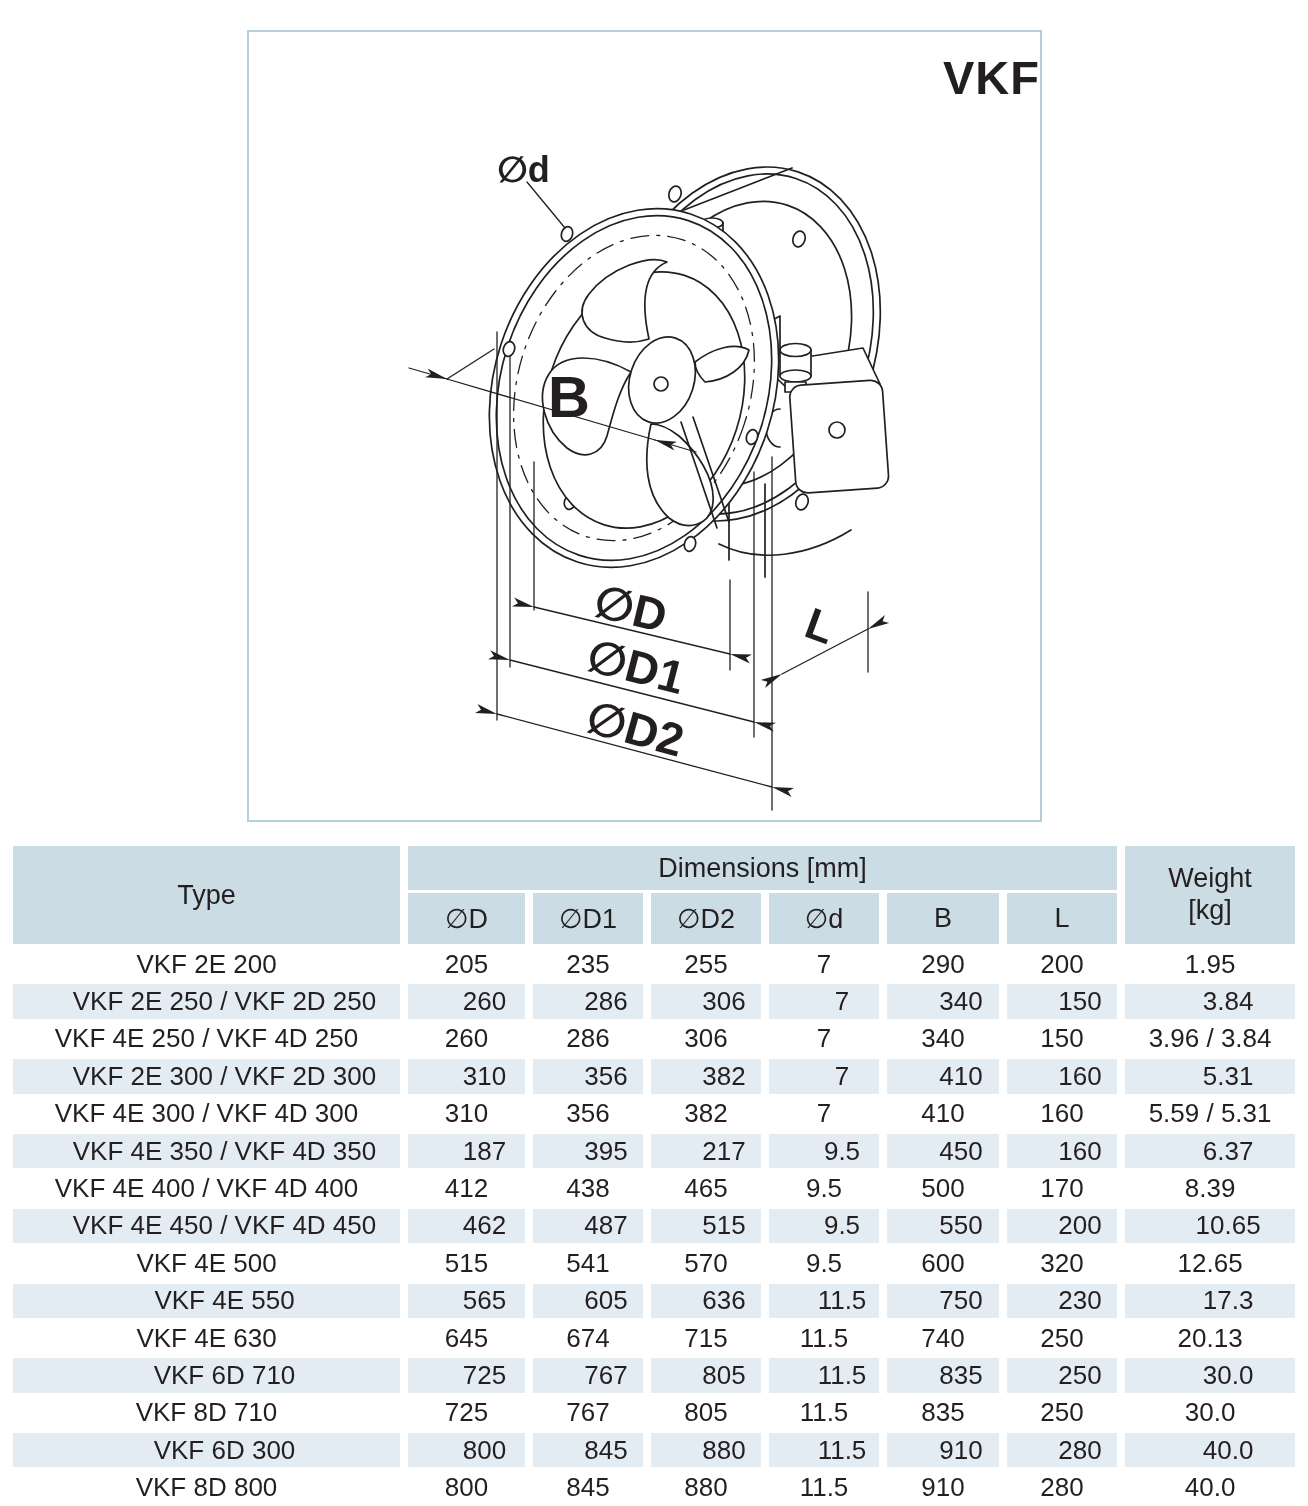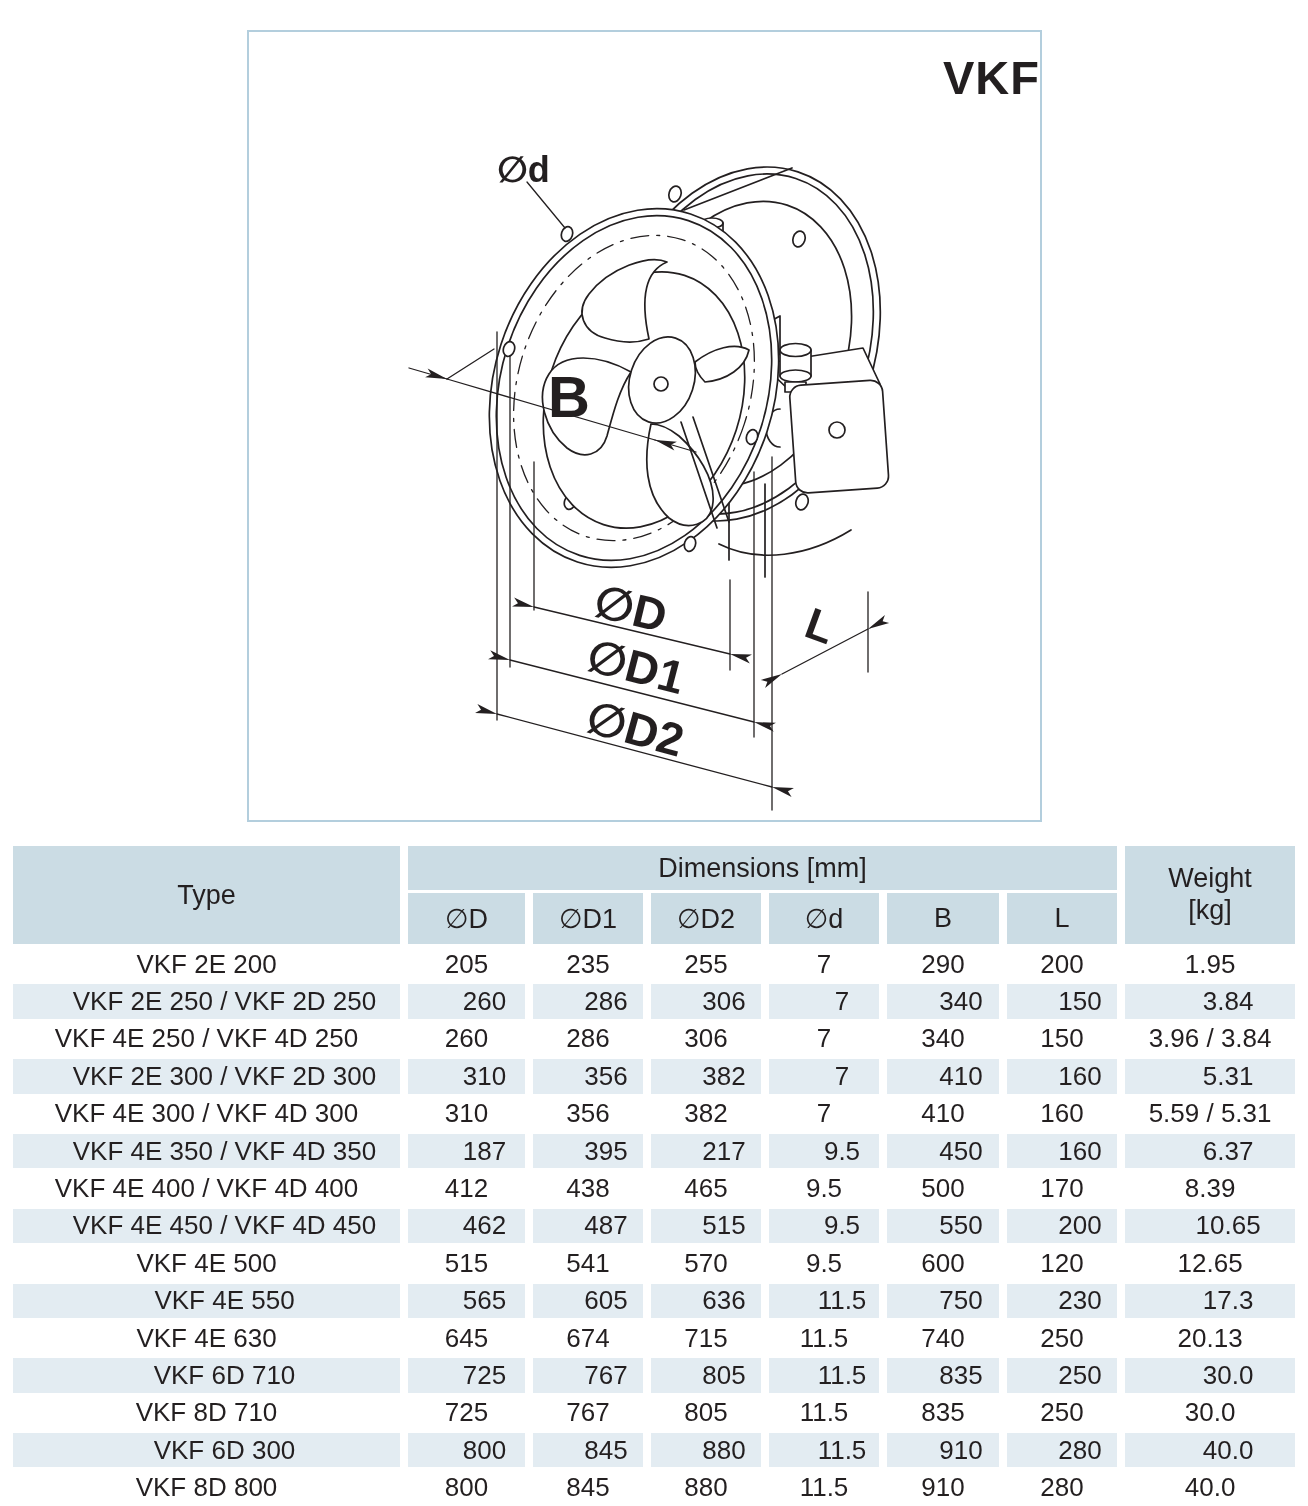--- a/index.html
+++ b/index.html
@@ -249,21 +249,21 @@
             <td class="cell">200</td>
             <td class="cell">10.65</td>
           </tr>
           <tr>
             <td class="cell type-cell">VKF 4E 500</td>
             <td class="cell">515</td>
             <td class="cell">541</td>
             <td class="cell">570</td>
             <td class="cell">9.5</td>
             <td class="cell">600</td>
-            <td class="cell">120</td>
+            <td class="cell">320</td>
             <td class="cell">12.65</td>
           </tr>
           <tr class="alt">
             <td class="cell type-cell">VKF 4E 550</td>
             <td class="cell">565</td>
             <td class="cell">605</td>
             <td class="cell">636</td>
             <td class="cell">11.5</td>
             <td class="cell">750</td>
             <td class="cell">230</td>

